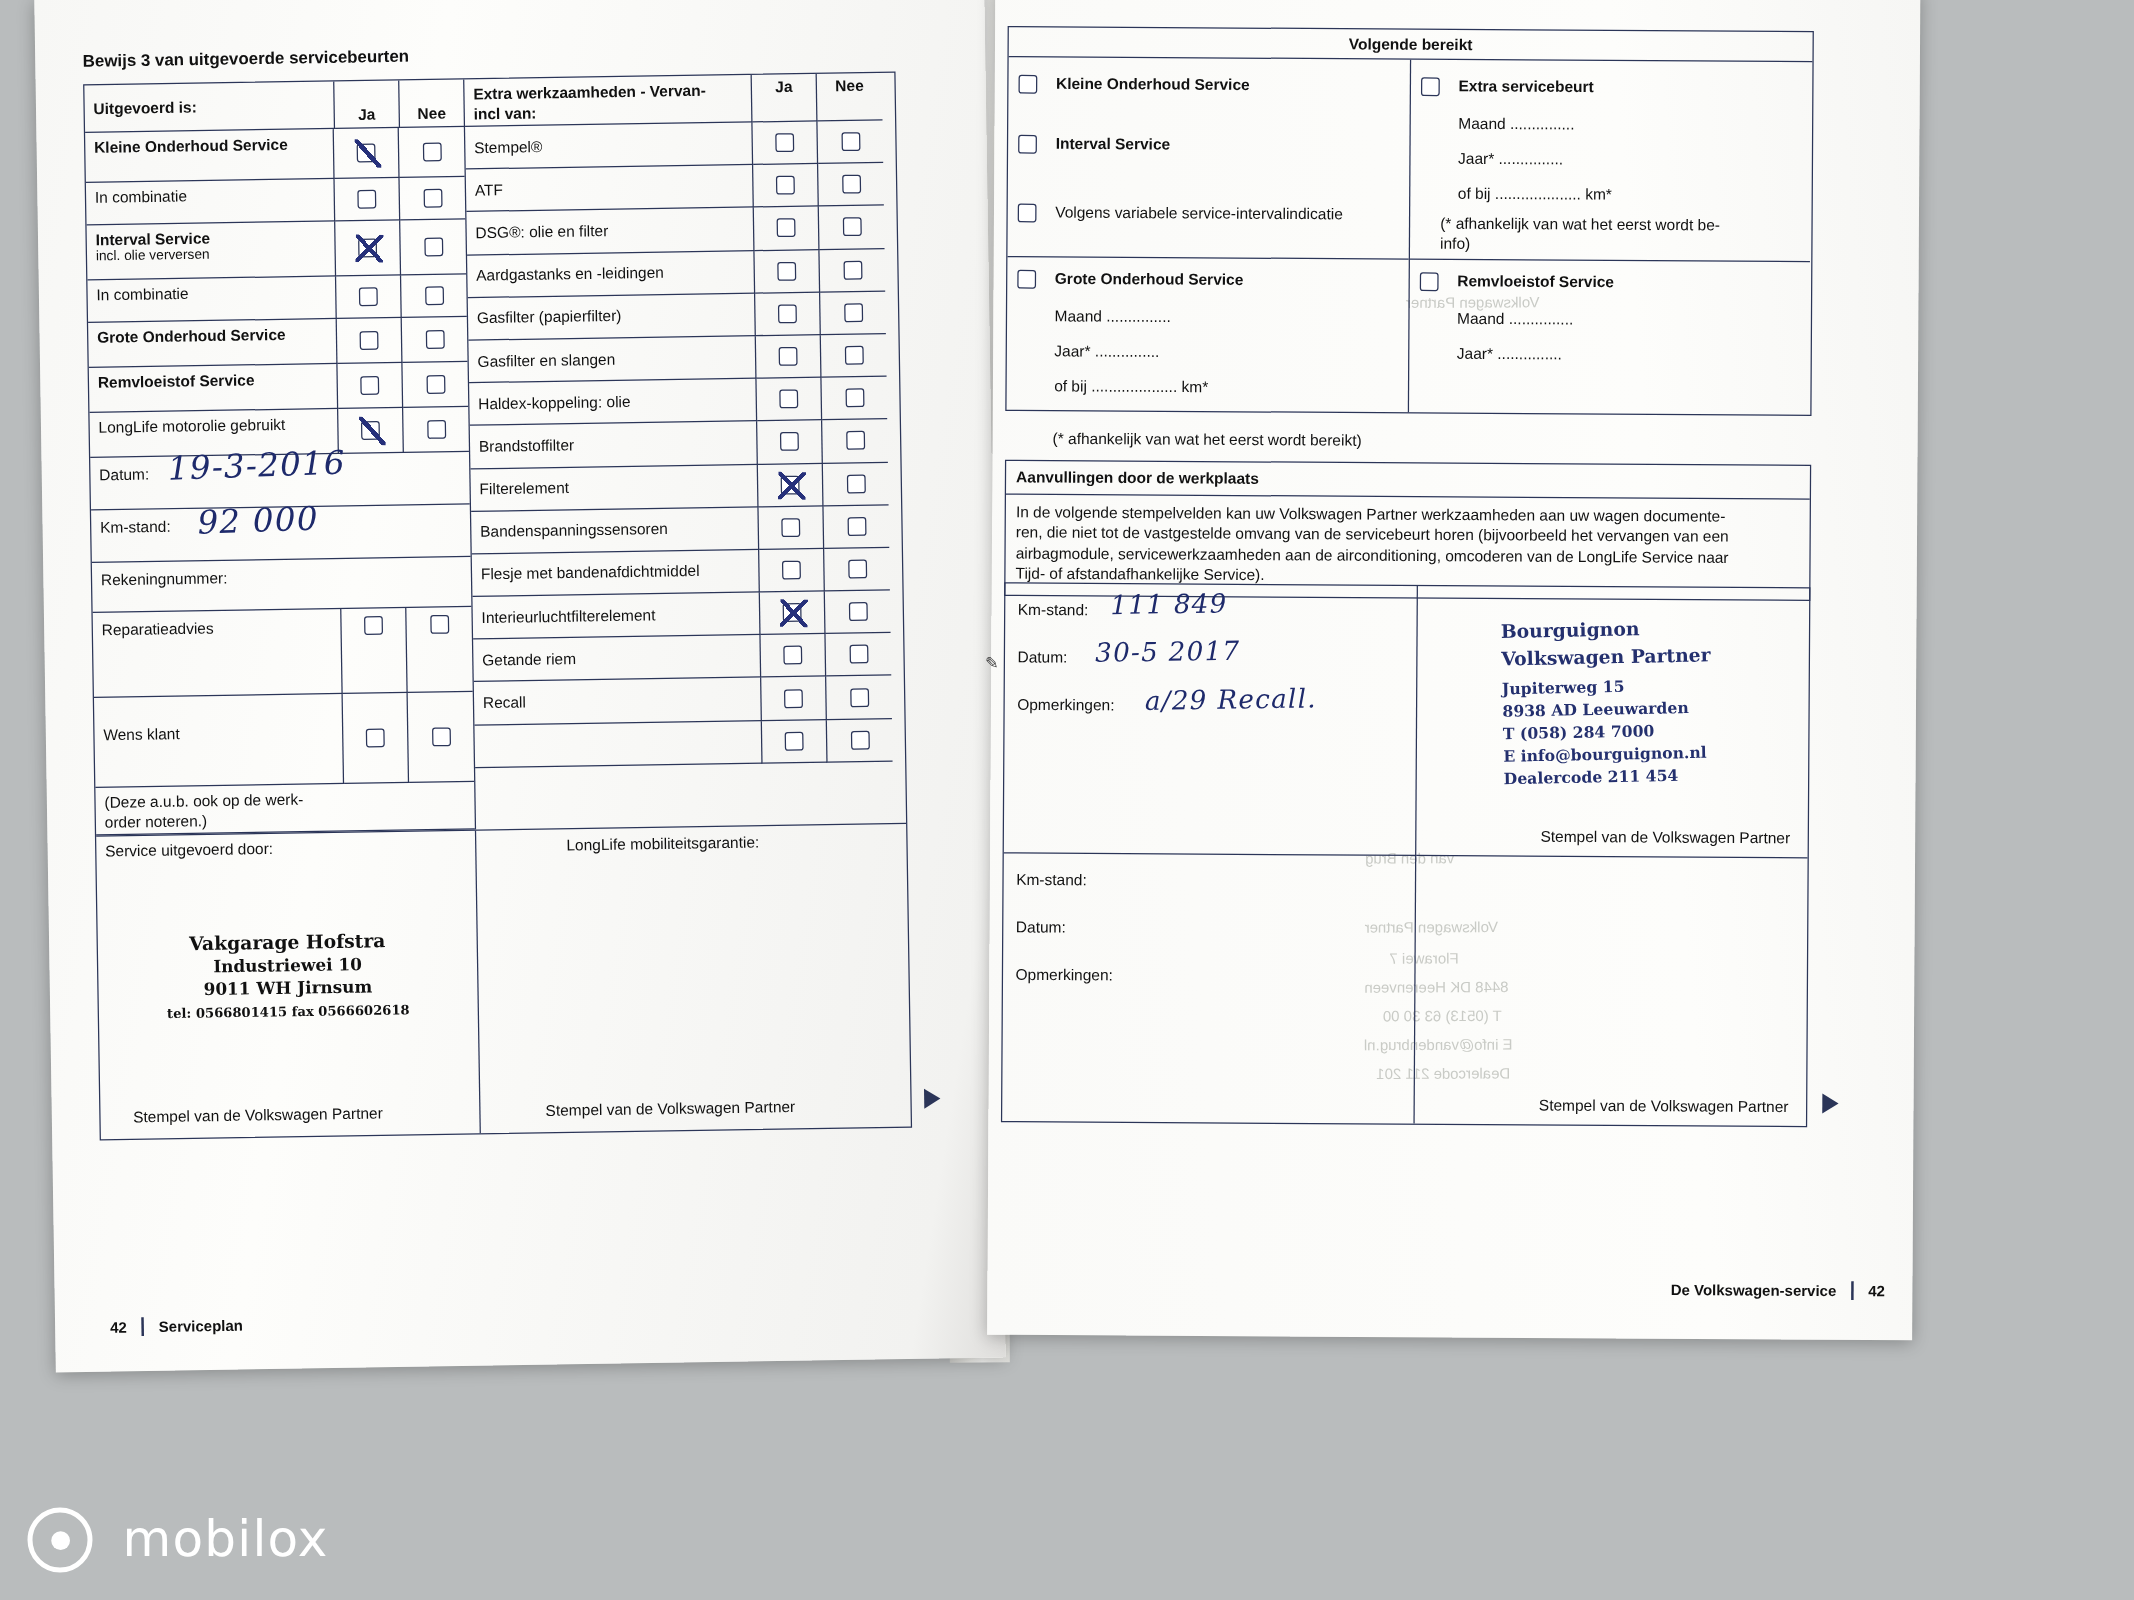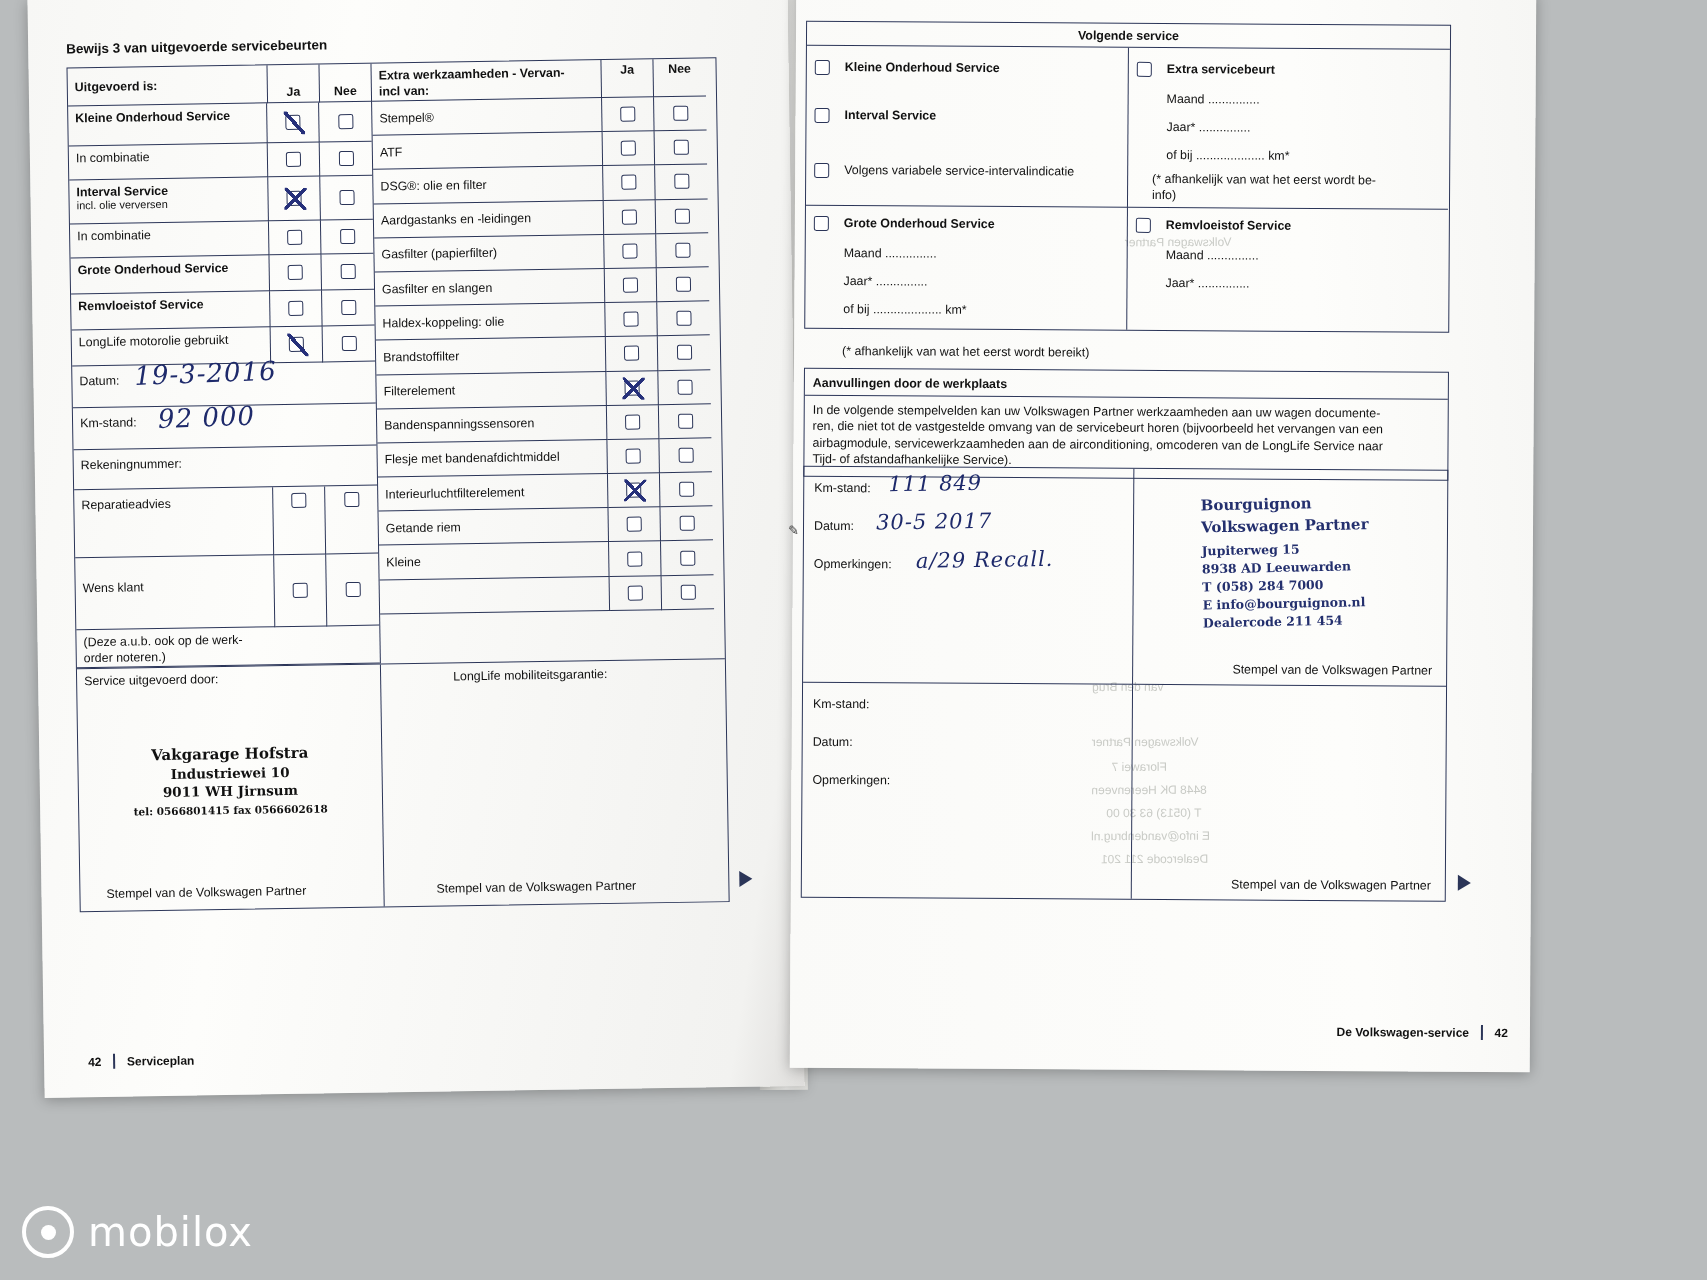--- a/index.html
+++ b/index.html
@@ -93,21 +93,21 @@
   .stamp{
     font-family:"DejaVu Serif",serif;color:#24306e;font-weight:bold;
     transform:rotate(-1.5deg);line-height:1.45;
   }
   .stamp .big{font-size:15px;}
   .stamp .sm{font-size:12.5px;}
   .garage{
     text-align:center;font-family:"DejaVu Serif",serif;color:#111;
   }
   
-  #wm{position:absolute;left:22px;bottom:22px;display:flex;align-items:center;gap:14px;}
+  #wm{position:absolute;left:22px;bottom:22px;display:flex;align-items:center;gap:24px;}
   #wm .ring{
     width:52px;height:52px;border-radius:50%;border:4px solid #fff;
     display:flex;align-items:center;justify-content:center;box-sizing:border-box;
   }
   #wm .ring i{display:block;width:15px;height:15px;border-radius:50%;background:#fff;}
   #wm .wmtxt{color:#fff;font-size:40px;letter-spacing:1px;font-family:"DejaVu Sans",sans-serif;}
   
   .ghost{
     position:absolute;color:#c9cbc6;font-size:12px;
     transform:scaleX(-1) rotate(0.6deg);user-select:none;
@@ -421,21 +421,21 @@
                 </div>
                 <div class="cell lcolJ center" style="height: 34.2px;">
                   <span class="chk"></span>
                 </div>
                 <div class="cell lcolN center" style="height: 34.2px; border-right: none;">
                   <span class="chk"></span>
                 </div>
               </div>
               <div class="row">
                 <div class="cell lcolB padl vcent" style="height: 34.2px;">
-                  <span class="txt">Kleine</span>
+                  <span class="txt">Recall</span>
                 </div>
                 <div class="cell lcolJ center" style="height: 34.2px;">
                   <span class="chk"></span>
                 </div>
                 <div class="cell lcolN center" style="height: 34.2px; border-right: none;">
                   <span class="chk"></span>
                 </div>
               </div>
               <div class="row">
                 <div class="cell lcolB padl vcent" style="height: 34.2px;">
@@ -487,21 +487,21 @@
     <div class="ghost" style="left:300px;top:745px;">Volkswagen Partner</div>
     <div class="ghost" style="left:320px;top:770px;">Florawei 7</div>
     <div class="ghost" style="left:300px;top:793px;">8448 DK  Heerenveen</div>
     <div class="ghost" style="left:315px;top:816px;">T (0513) 63 30 00</div>
     <div class="ghost" style="left:300px;top:839px;">E info@vandenbrug.nl</div>
     <div class="ghost" style="left:310px;top:862px;">Dealercode 211 201</div>
 
     <div id="rtop" class="tbl">
       <div class="row">
         <div class="cell center" style="width:100%;height:24px;border-right:none;">
-          <span class="hdr">Volgende service</span>
+          <span class="hdr">Volgende bereikt</span>
         </div>
       </div>
       <div class="row">
 
         <div style="width:322px;border-right:1.3px solid #2b3558;box-sizing:border-box;">
           <div style="height:160px;border-bottom:1.3px solid #2b3558;box-sizing:border-box;position:relative;">
             <div style="position:absolute;left:8px;top:14px;"><span class="chk"></span></div>
             <div class="hdr" style="position:absolute;left:38px;top:14px;">Kleine Onderhoud Service</div>
             <div style="position:absolute;left:8px;top:62px;"><span class="chk"></span></div>
             <div class="hdr" style="position:absolute;left:38px;top:62px;">Interval Service</div>

